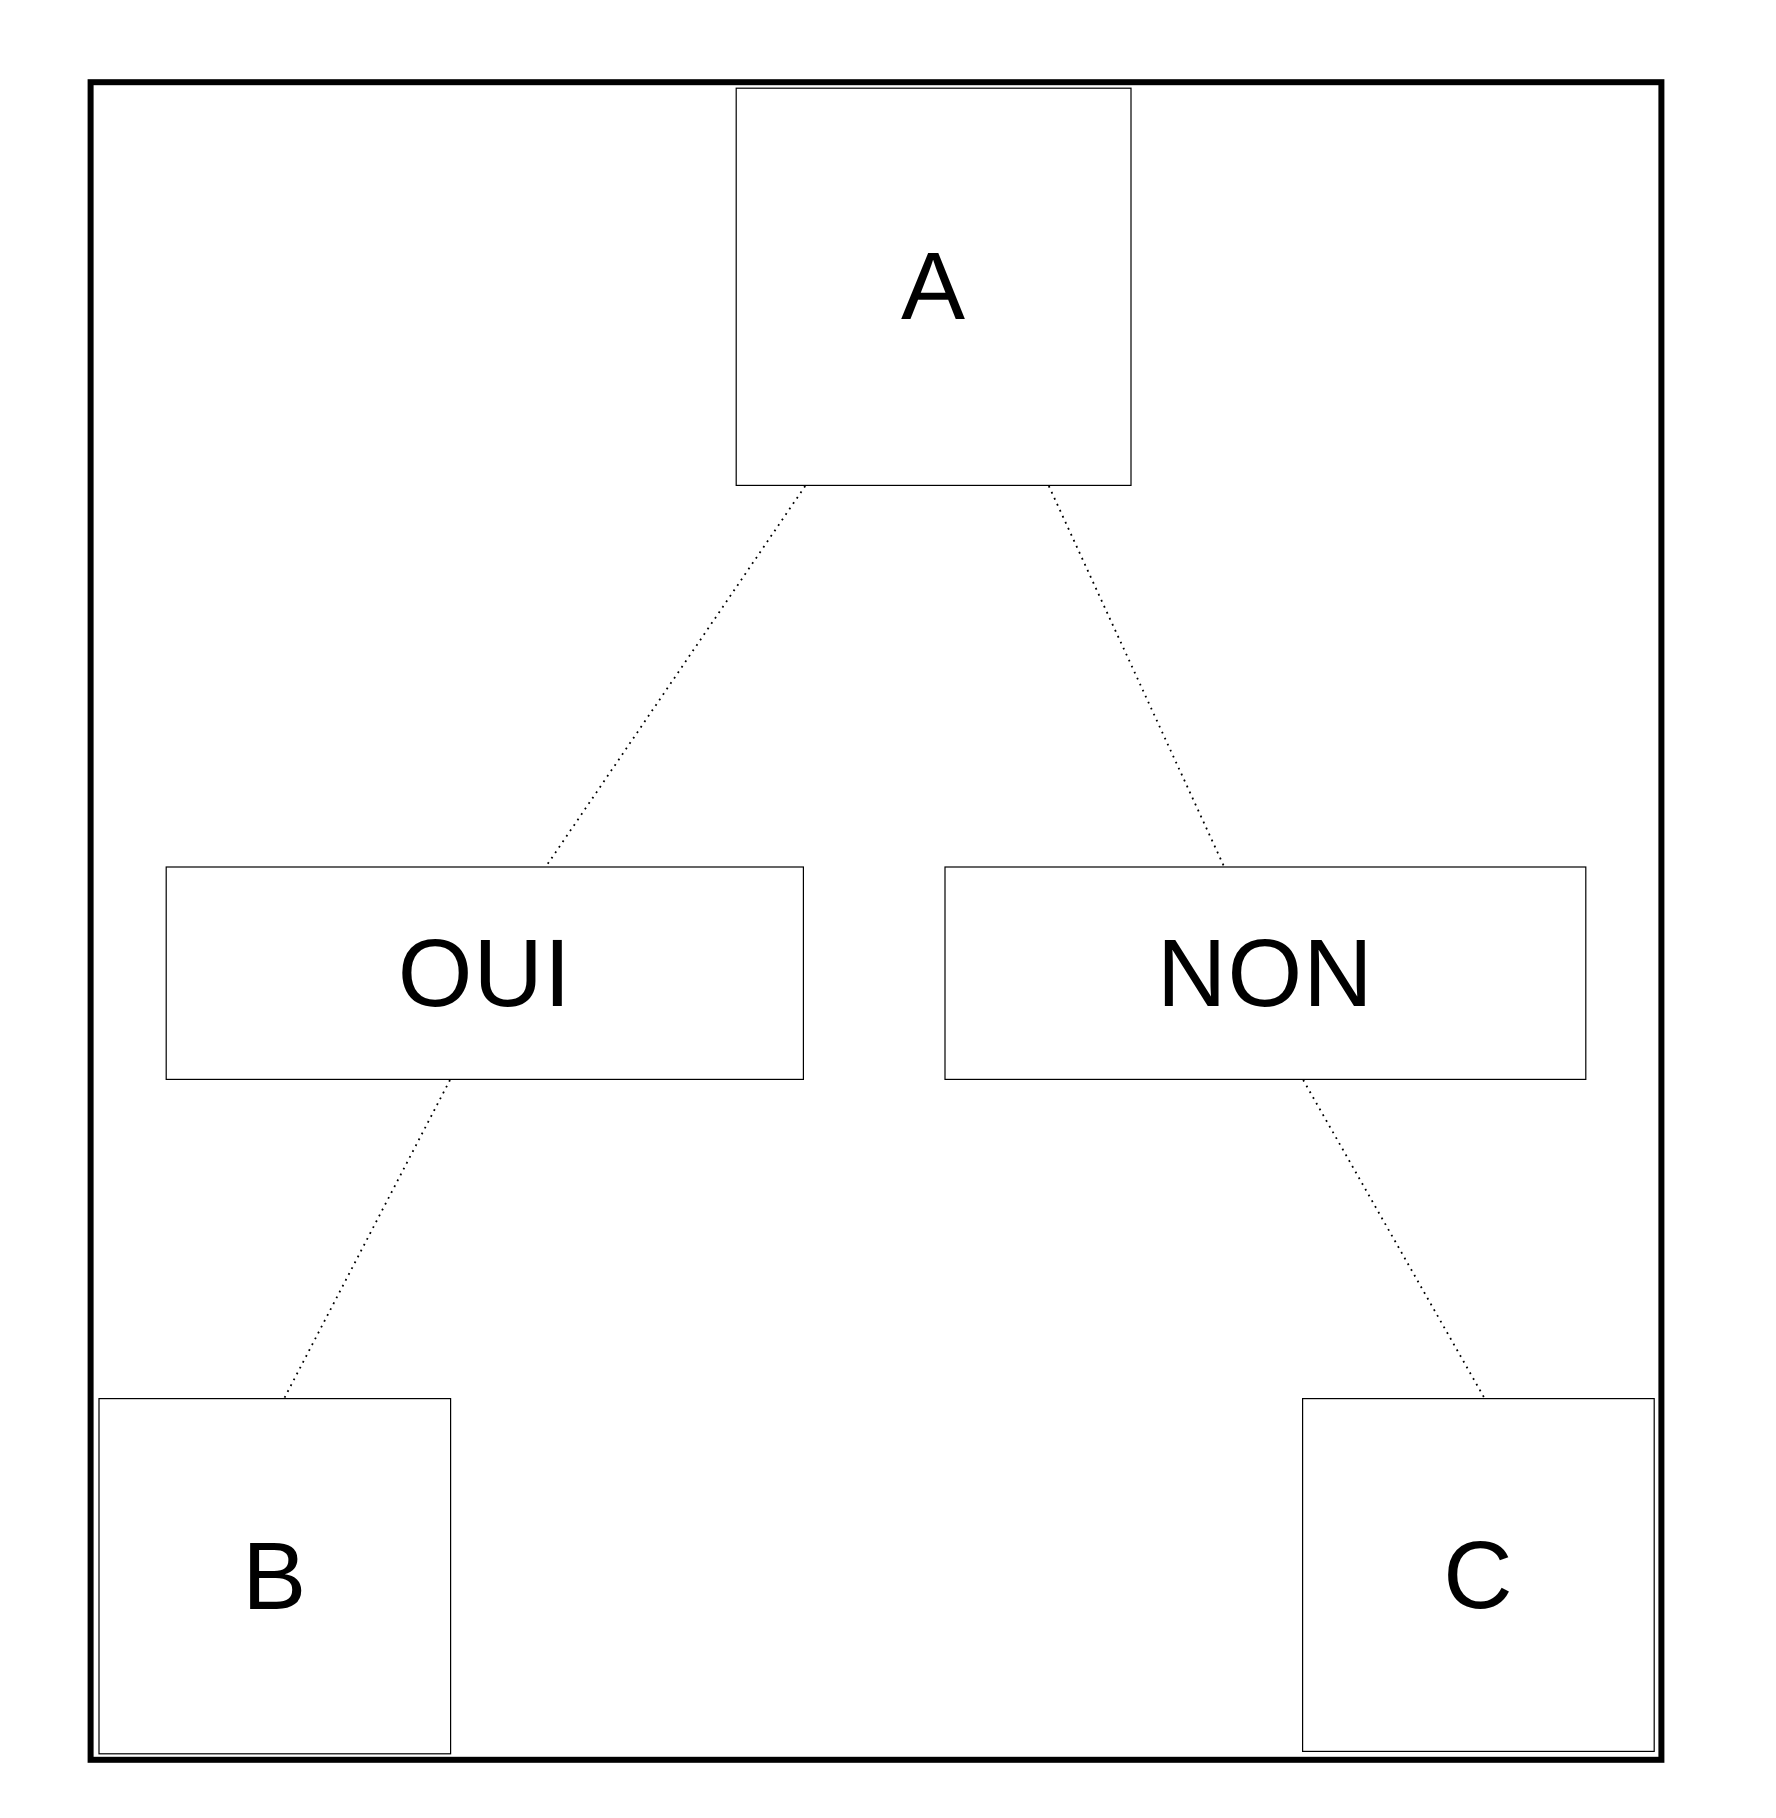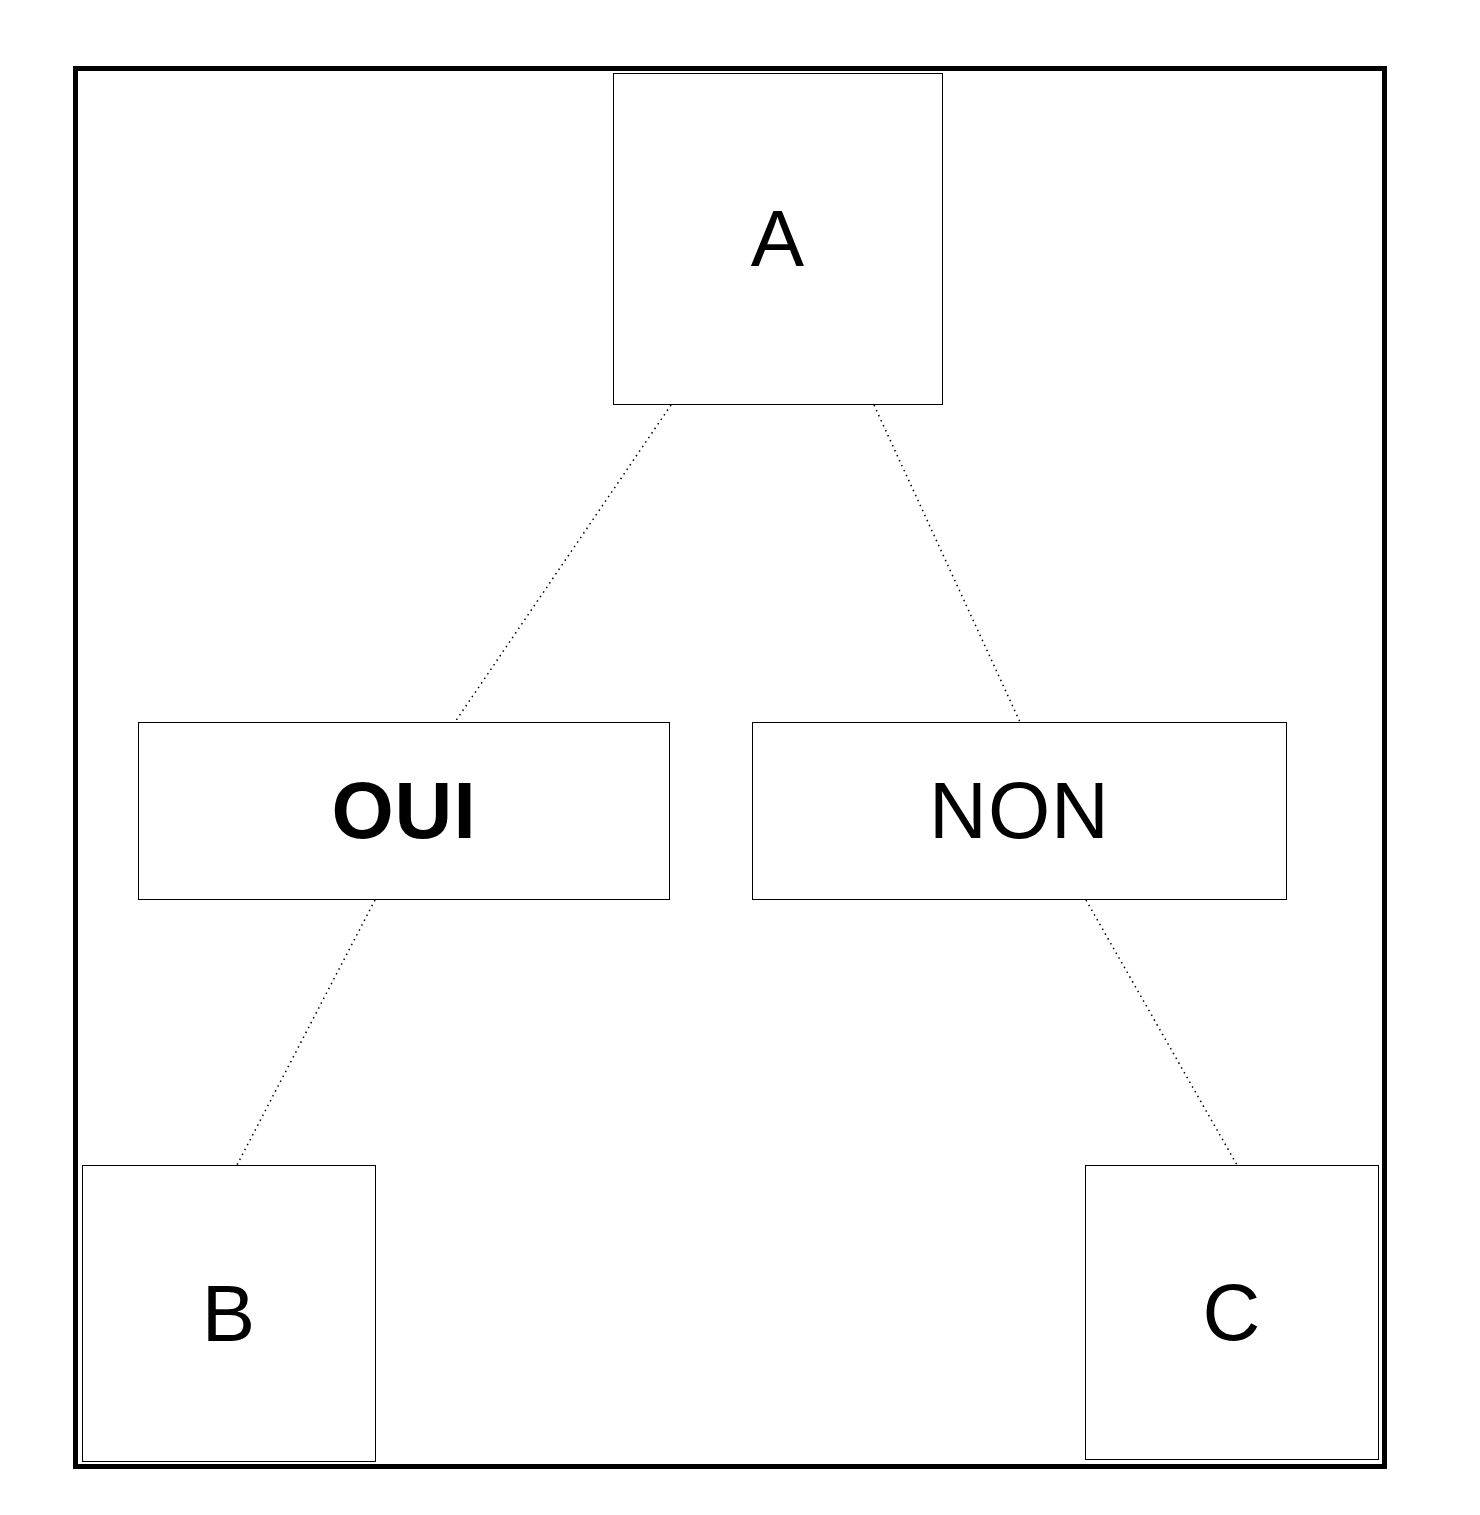--- a/index.html
+++ b/index.html
@@ -42,22 +42,22 @@
     align-items: center;
     justify-content: center;
   }
   .node-label {
     font-size: 80px;
     line-height: 1;
     color: #000000;
     letter-spacing: 1px;
   }
   .node-a   { left: 613px;  top: 73px;   width: 330px; height: 332px; }
-  .node-oui { left: 138px;  top: 722px;  width: 532px; height: 178px; font-weight: bold; }
-  .node-non { left: 752px;  top: 722px;  width: 535px; height: 178px; }
+  .node-oui { left: 138px;  top: 722px;  width: 532px; height: 178px; }
+  .node-non { left: 787px;  top: 722px;  width: 535px; height: 178px; }
   .node-b   { left: 82px;   top: 1165px; width: 294px; height: 297px; }
   .node-c   { left: 1085px; top: 1165px; width: 294px; height: 295px; }
 </style>
 </head>
 <body>
 
 <div class="canvas">
 
   <div class="outer-frame"></div>
 

